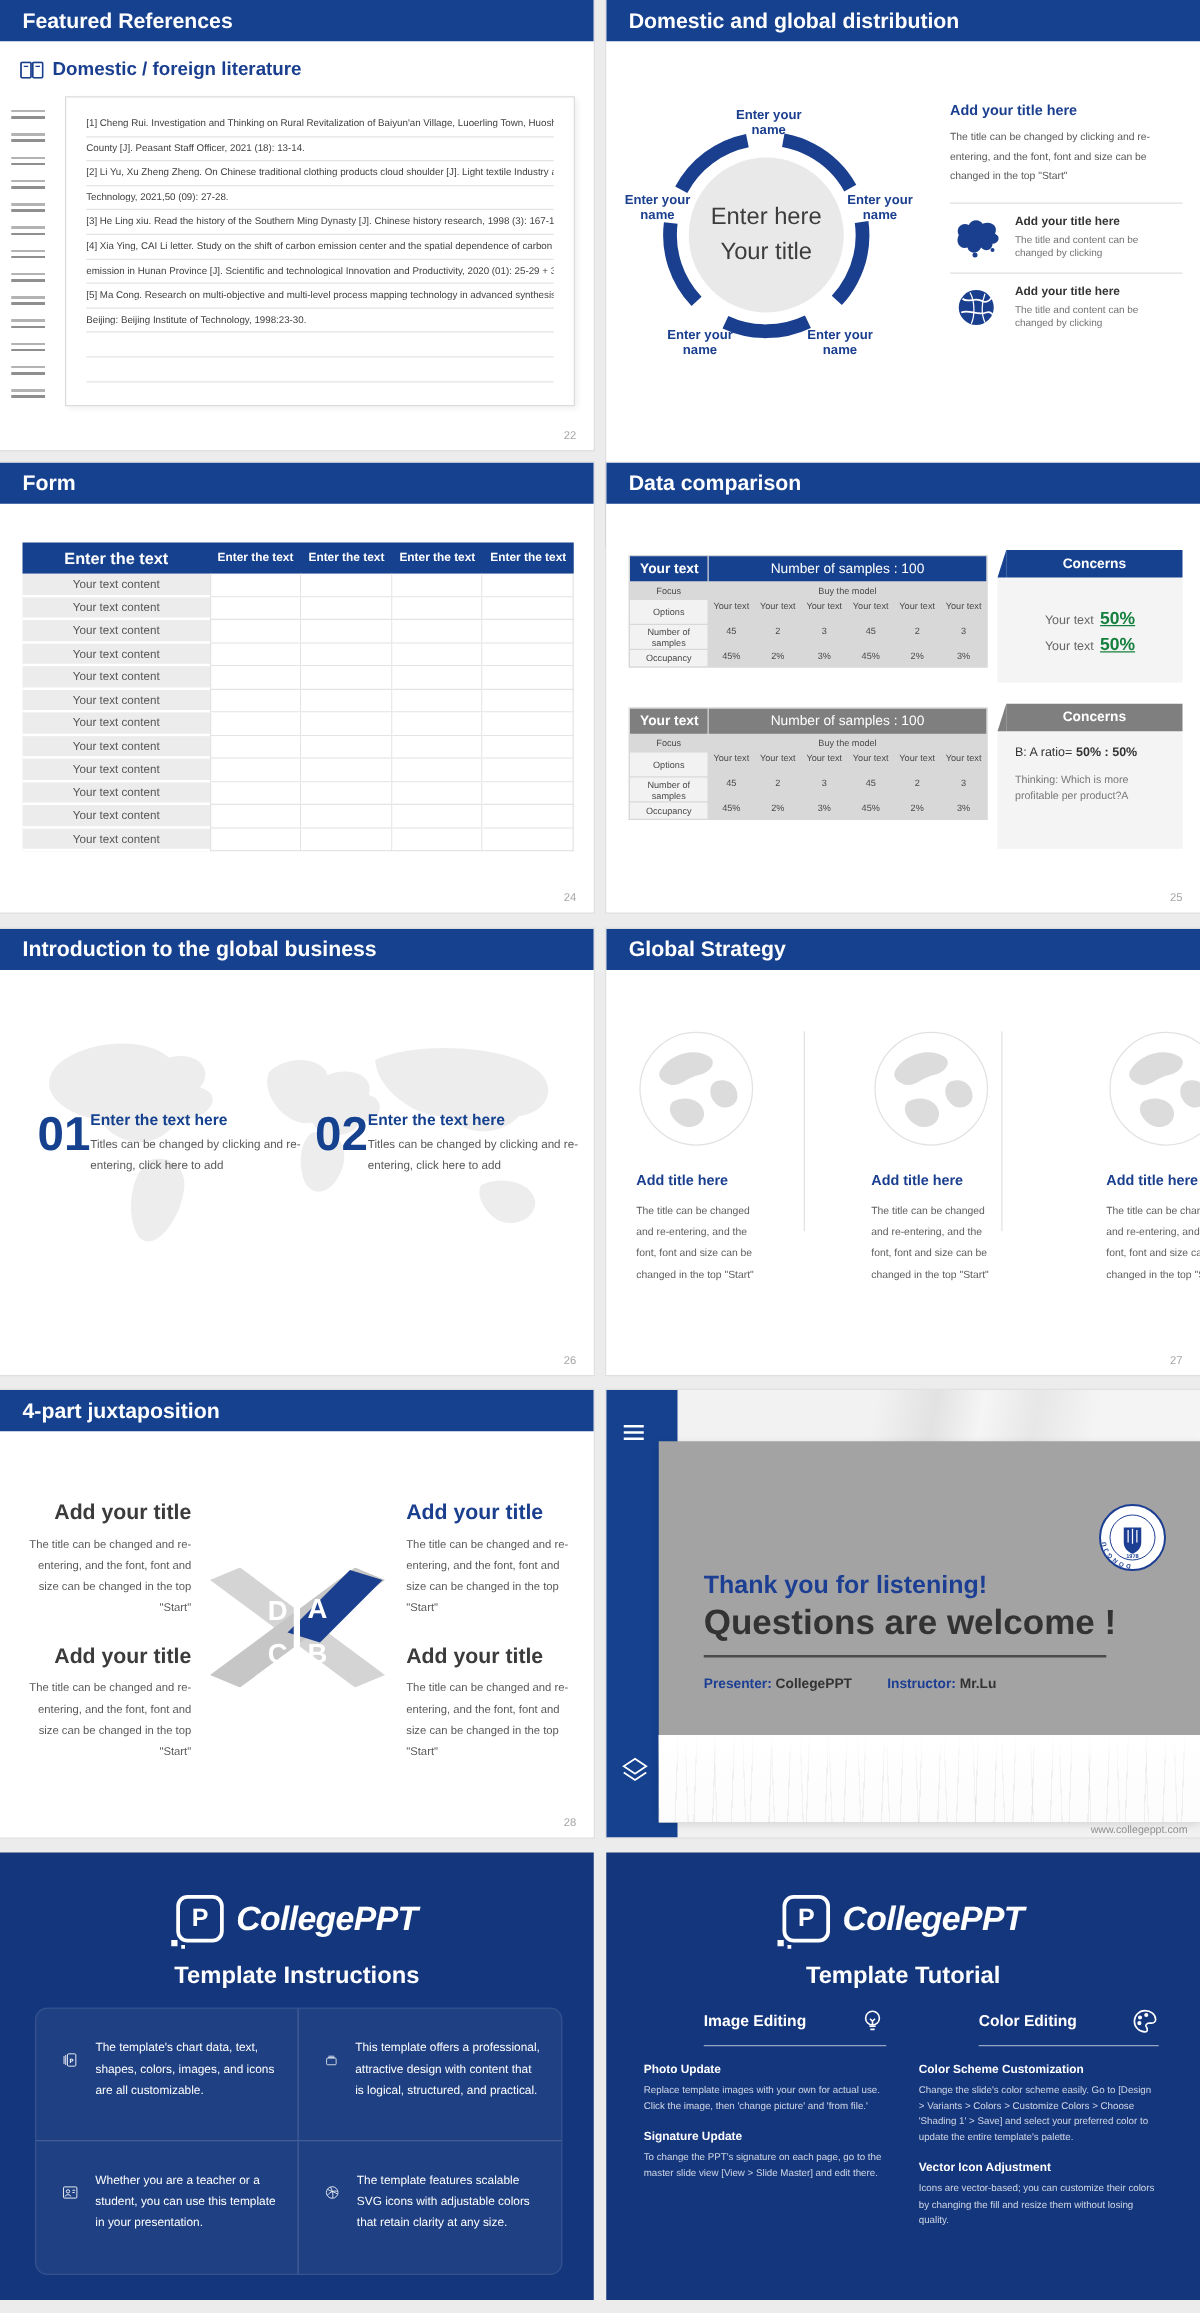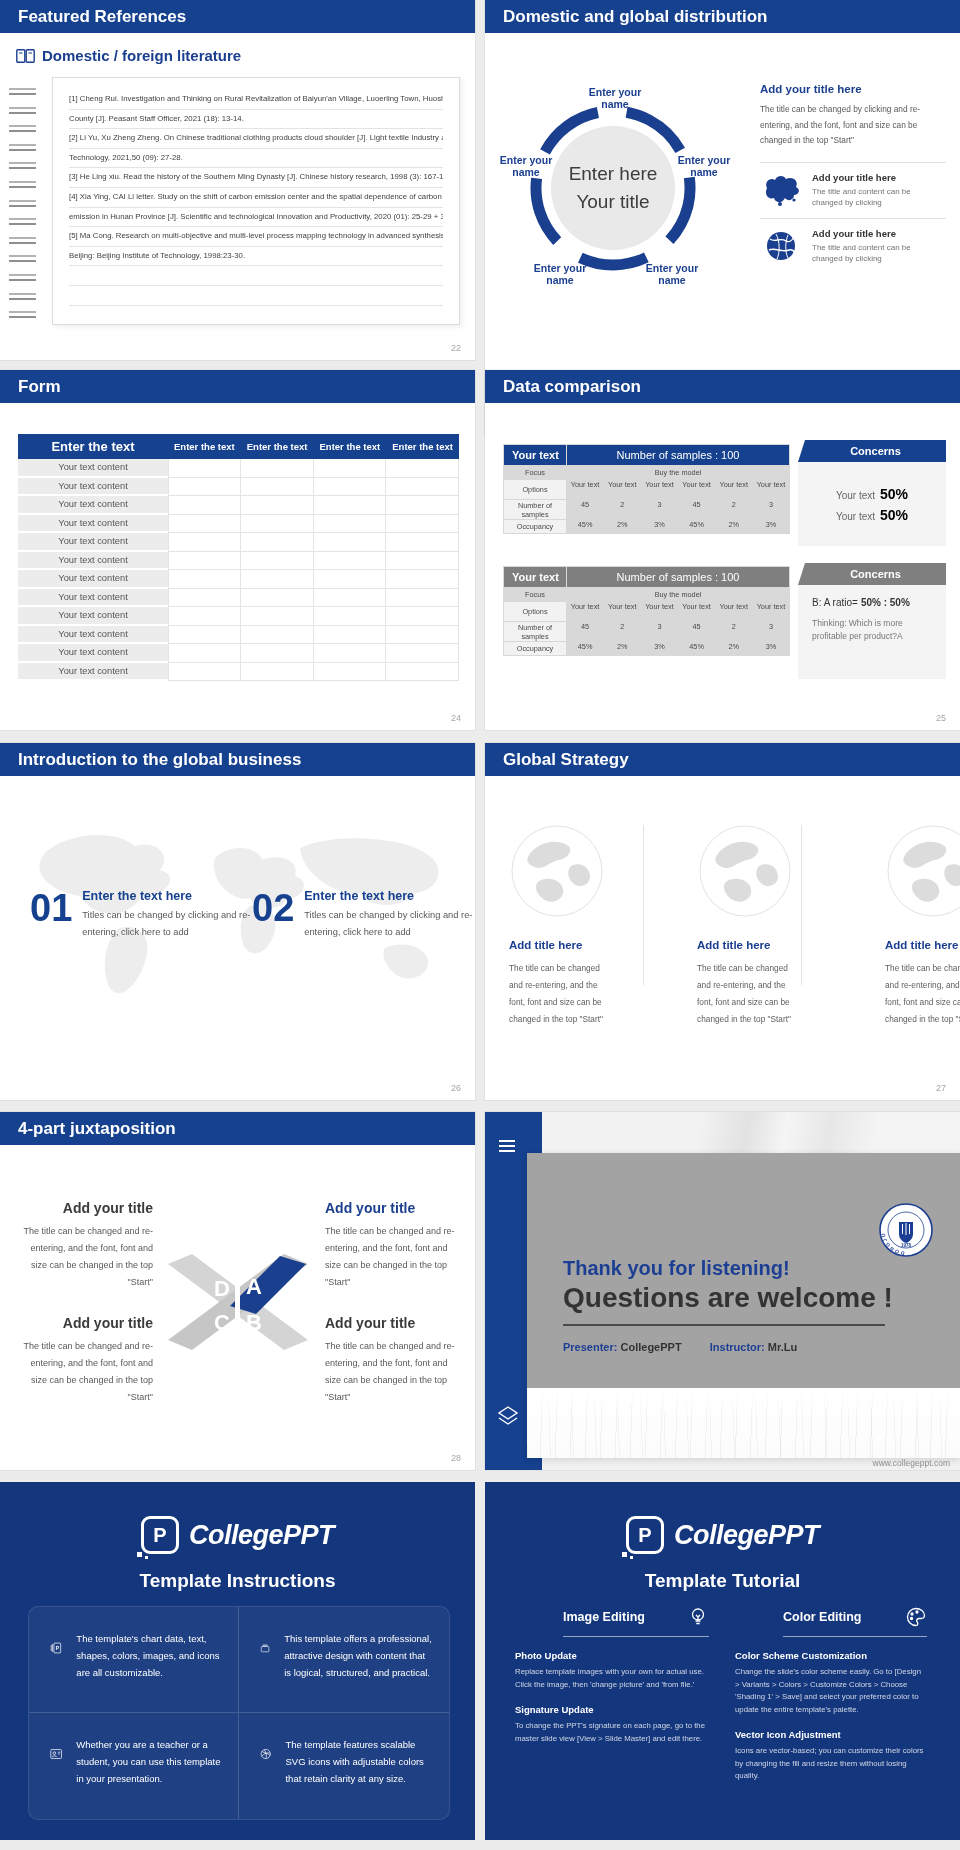--- a/index.html
+++ b/index.html
@@ -47,42 +47,42 @@
   .sub{background:#D9D9D9!important;height:13px;}
   .sub-r{grid-column:2/8;}
   .rOpt{height:19px;}.rCnt{height:19px;}.rOcc{height:13px;}
   .cbox{position:absolute;left:313px;width:148px;}
   .chead{height:22px;margin-left:7px;color:#fff;font-weight:bold;font-size:11px;text-align:center;line-height:22px;position:relative;}
   .chead.blue{background:#15418F;} .chead.gray{background:#7F7F7F;}
   .chead::after{content:"";position:absolute;left:-7px;top:0;border-top:22px solid transparent;border-right:7px solid;color:inherit;}
   .chead.blue::after{border-right-color:#15418F;} .chead.gray::after{border-right-color:#7F7F7F;}
   .cbody{background:#F4F4F4;}
   .c1body{height:84px;display:flex;flex-direction:column;align-items:center;justify-content:center;gap:5px;}
-  .c1row{font-size:10px;color:#666;} .c1row b{font-size:14px;color:#000000;margin-left:5px;}
+  .c1row{font-size:10px;color:#666;} .c1row b{font-size:14px;color:#15803d;margin-left:5px;text-decoration:underline;}
   .c2body{height:94px;padding:12px 14px;box-sizing:border-box;}
   .c2ratio{font-size:10px;color:#333;} .c2ratio b{margin-left:3px;}
   .c2note{margin-top:9px;font-size:8.5px;color:#777;line-height:13px;width:115px;}
   
   #s26{left:0;top:743px;width:475px;height:357px;}
-  .bigitem{position:absolute;display:flex;gap:10px;}
+  .bigitem{position:absolute;display:flex;}
   .bignum{font-size:38px;font-weight:bold;color:#15418F;line-height:38px;}
   .bi-title{color:#15418F;font-weight:bold;font-size:12.5px;}
   .bi-body{margin-top:4px;width:172px;font-size:9.3px;color:#595959;line-height:16.5px;}
   
   #s27{left:485px;top:743px;width:475px;height:357px;}
   .gdiv{position:absolute;top:82px;height:160px;width:1px;background:#E2E2E2;}
   .gcols{position:absolute;left:0;right:0;top:68px;display:grid;grid-template-columns:1fr 1fr 1fr;gap:44px;}
   .gcol{padding:0 24px;}
   .gcol svg{display:block;margin:12px auto 20px;}
   .g-title{color:#1B3F8F;font-weight:bold;font-size:11.5px;margin-bottom:9px;}
   .g-body{font-size:8.3px;color:#5E5E5E;line-height:17px;}
   
   #s28{left:0;top:1112px;width:475px;height:358px;}
   .blk{position:absolute;width:135px;}
-  .blk .bt{font-size:14px;font-weight:bold;}
+  .blk .bt{font-size:17px;font-weight:bold;}
   .blk .bb{margin-top:7px;font-size:9px;color:#595959;line-height:17px;}
   .blk.r{text-align:right;} .dk{color:#3B3B3B;} .bl{color:#1B3F8F;}
   
   #sty{left:485px;top:1112px;width:475px;height:358px;background:#F1F1F1;}
   .ty-swoosh{position:absolute;top:0;left:0;right:0;height:42px;background:linear-gradient(100deg,#F2F2F2 45%,#E2E2E2 55%,#F5F5F5 63%,#E7E7E7 72%,#F4F4F4 82%);}
   .ty-bar{position:absolute;left:0;top:0;bottom:0;width:57px;background:#15418F;}
   .ty-burger{position:absolute;left:14px;top:28px;width:16px;}
   .ty-burger i{display:block;height:2px;background:#fff;margin-bottom:3px;}
   .ty-diamond{position:absolute;left:12px;top:293px;}
   .ty-card{position:absolute;left:42px;top:41px;right:0;bottom:12px;background:#a3a3a3;box-shadow:0 2px 7px rgba(0,0,0,0.13);}

